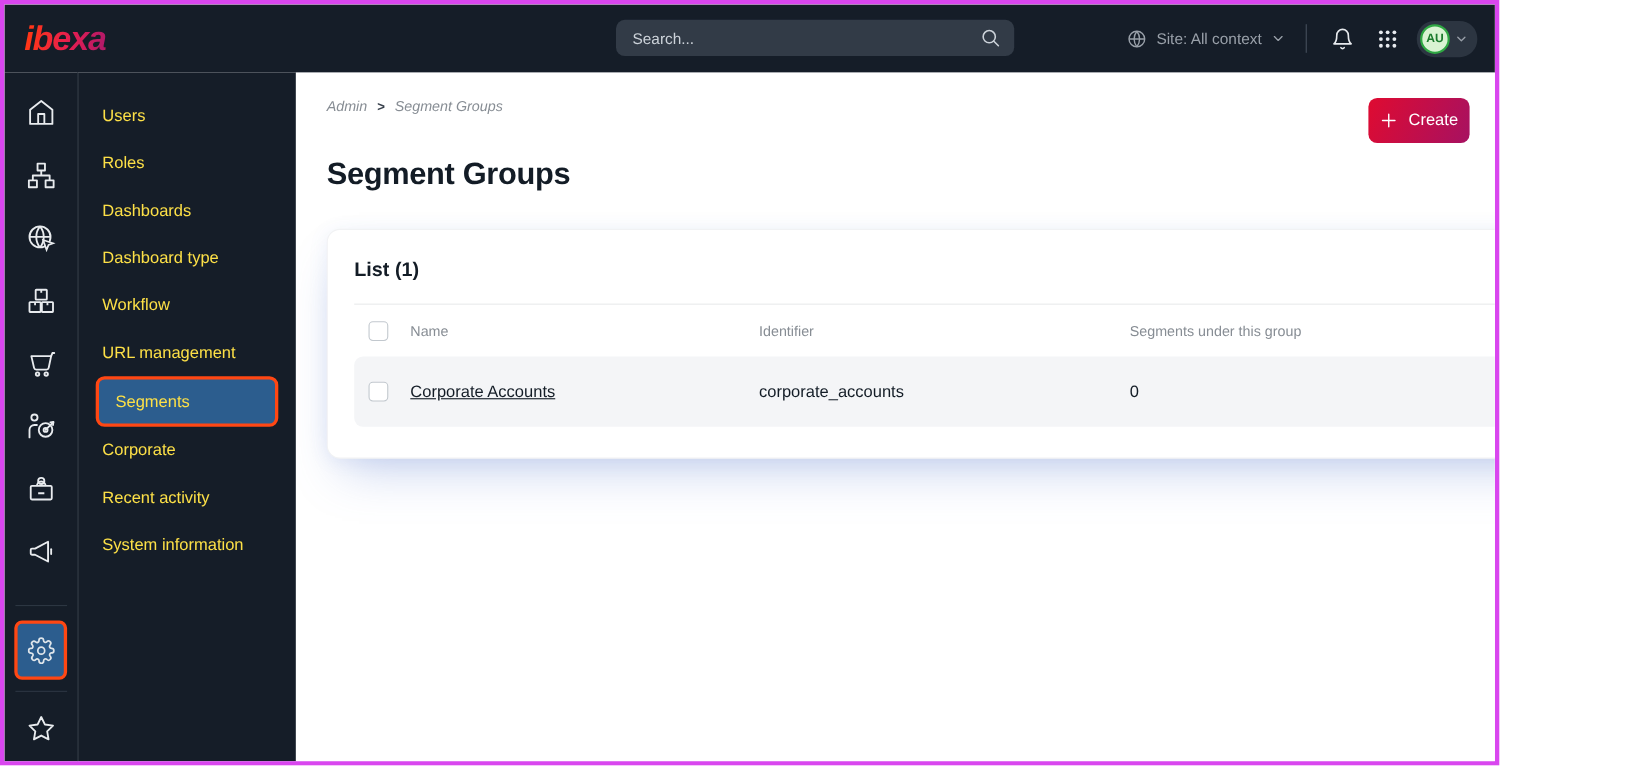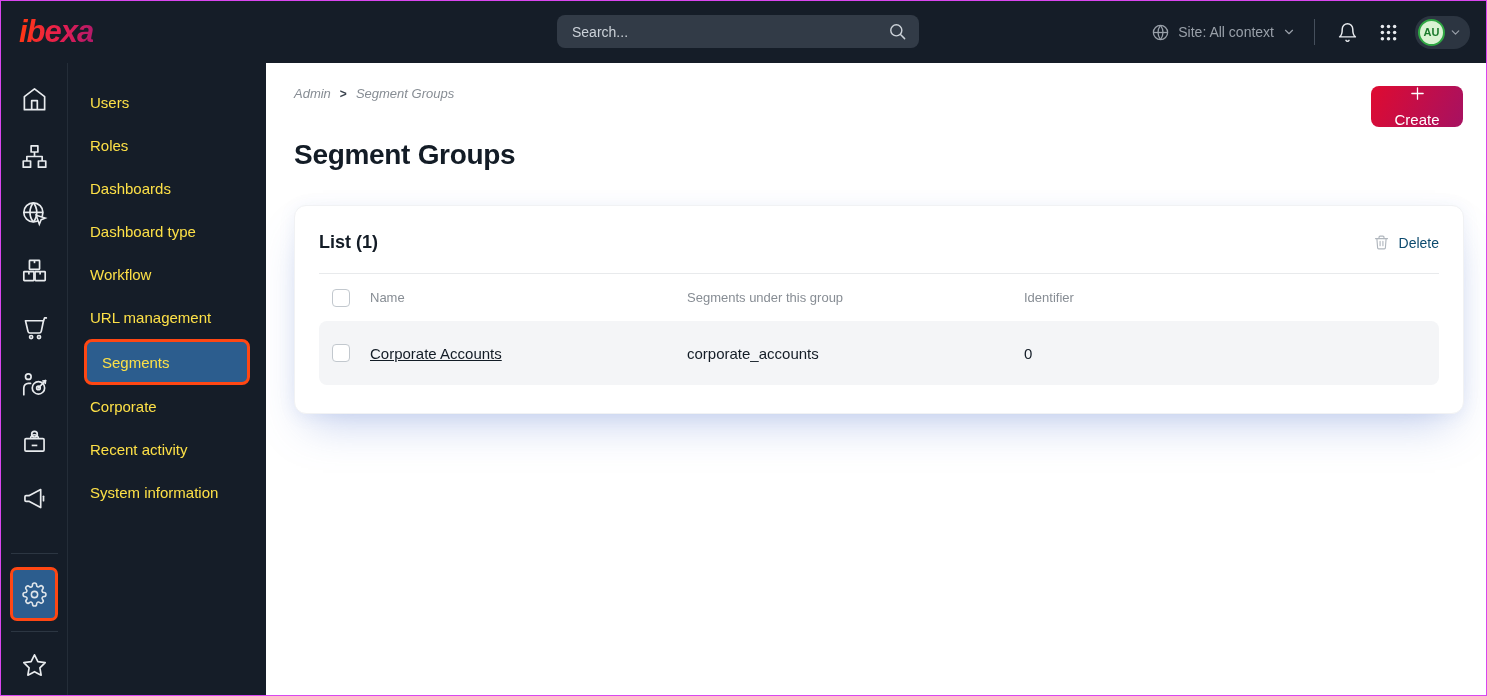--- a/index.html
+++ b/index.html
@@ -1,17 +1,17 @@
 <!DOCTYPE html>
 <html><head>
 <meta charset="utf-8">
 <style>
   * { margin:0; padding:0; box-sizing:border-box; }
   html,body { width:1487px; height:696px; font-family:"Liberation Sans", sans-serif; background:#fff; }
-  .page { width:1487px; height:696px; border:1px solid #d946ef; overflow:hidden; display:flex; flex-direction:column; background:#fff; }
+  .page { width:1363px; height:696px; border:4px solid #d946ef; overflow:hidden; display:flex; flex-direction:column; background:#fff; }
 
   
   .topbar { height:62px; background:#151d28; display:flex; align-items:center; position:relative; flex:0 0 62px; }
   .logo { margin-left:18px; font-size:31px; font-weight:bold; letter-spacing:-1px; font-style:italic;
           background:linear-gradient(100deg,#ff3518 10%,#e61e50 55%,#b41a68 95%);
           -webkit-background-clip:text; background-clip:text; color:transparent; }
   .search-wrap { position:absolute; left:556px; top:14px; width:362px; height:33px; }
   .search-input { width:100%; height:100%; background:#323b47; border:none; border-radius:8px; padding:0 40px 0 15px;
                   color:#e7eaee; font-size:14px; font-family:"Liberation Sans", sans-serif; }
   .search-input::placeholder { color:#ccd2d9; }
@@ -42,21 +42,21 @@
   .menu-item.active { height:46px; margin:0 16px 0 16px; padding-left:15px; background:#2c5d8e; border:3px solid #ff4713; border-radius:8px; }
 
   
   .main { flex:1; background:#fff; position:relative; overflow:hidden; }
   .breadcrumb { position:absolute; left:28px; top:23px; display:flex; align-items:center; gap:9px; font-size:13px; color:#878d94; }
   .breadcrumb .sep { color:#39424d; font-weight:bold; font-size:12px; }
   .breadcrumb .crumb { cursor:pointer;font-style:italic; }
   .page-title { position:absolute; left:28px; top:76px; font-size:28px; font-weight:bold; color:#131c26; letter-spacing:-0.3px; }
   .create-btn { position:absolute; right:23px; top:23px; width:92px; height:41px; border:none; border-radius:8px;
                 background:linear-gradient(115deg,#dc0b33 5%,#a9115f 95%); color:#fff; font-size:15px; cursor:pointer;
-                display:flex; align-items:center; justify-content:center; gap:9px; font-family:"Liberation Sans", sans-serif;flex-direction:column; }
+                display:flex; align-items:center; justify-content:center; gap:9px; font-family:"Liberation Sans", sans-serif; }
 
   
   .list-card { position:absolute; left:28px; top:142px; width:1170px; background:#fff; border-radius:12px;
                border:1px solid #f1f2f4;
                box-shadow:0 22px 42px -14px rgba(96,130,210,0.38), 0 2px 16px rgba(96,130,210,0.10); }
   .card-head { display:flex; align-items:center; justify-content:space-between; padding:26px 24px 20px; }
   .card-title { font-size:18px; font-weight:bold; color:#131c26; }
   .delete-btn { background:none; border:none; display:flex; align-items:center; gap:9px; color:#0c4a6e; font-size:14px;
                 cursor:default; font-family:"Liberation Sans", sans-serif; }
   .card-divider { height:1px; background:#e8eaec; margin:0 24px; }
@@ -297,22 +297,22 @@
           </button>
         </div>
         <div class="card-divider"></div>
 
         <div class="table-wrap">
           <div class="tgrid thead">
             <div class="cb-cell">
               <input type="checkbox" class="checkbox" style="">
             </div>
             <div class="th">Name</div>
+            <div class="th">Identifier</div>
             <div class="th">Segments under this group</div>
-            <div class="th">Identifier</div>
           </div>
 
           <div class="tgrid trow">
             <div class="cb-cell">
               <input type="checkbox" class="checkbox" style="">
             </div>
             <div class="cell">
               <span class="name-link">Corporate Accounts</span>
             </div>
             <div class="cell">corporate_accounts</div>

